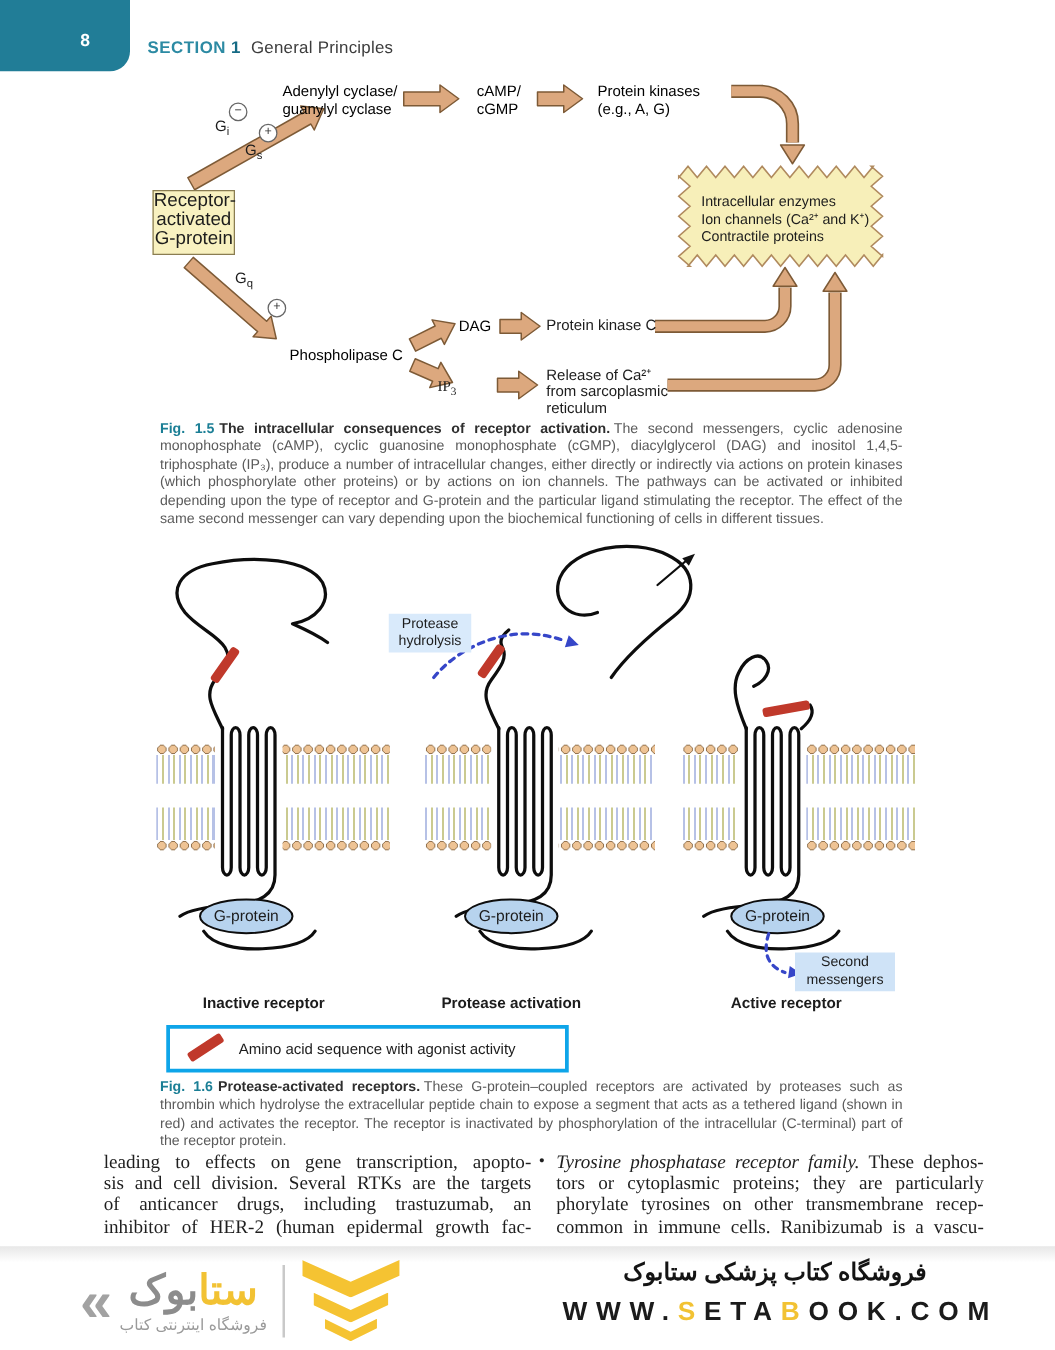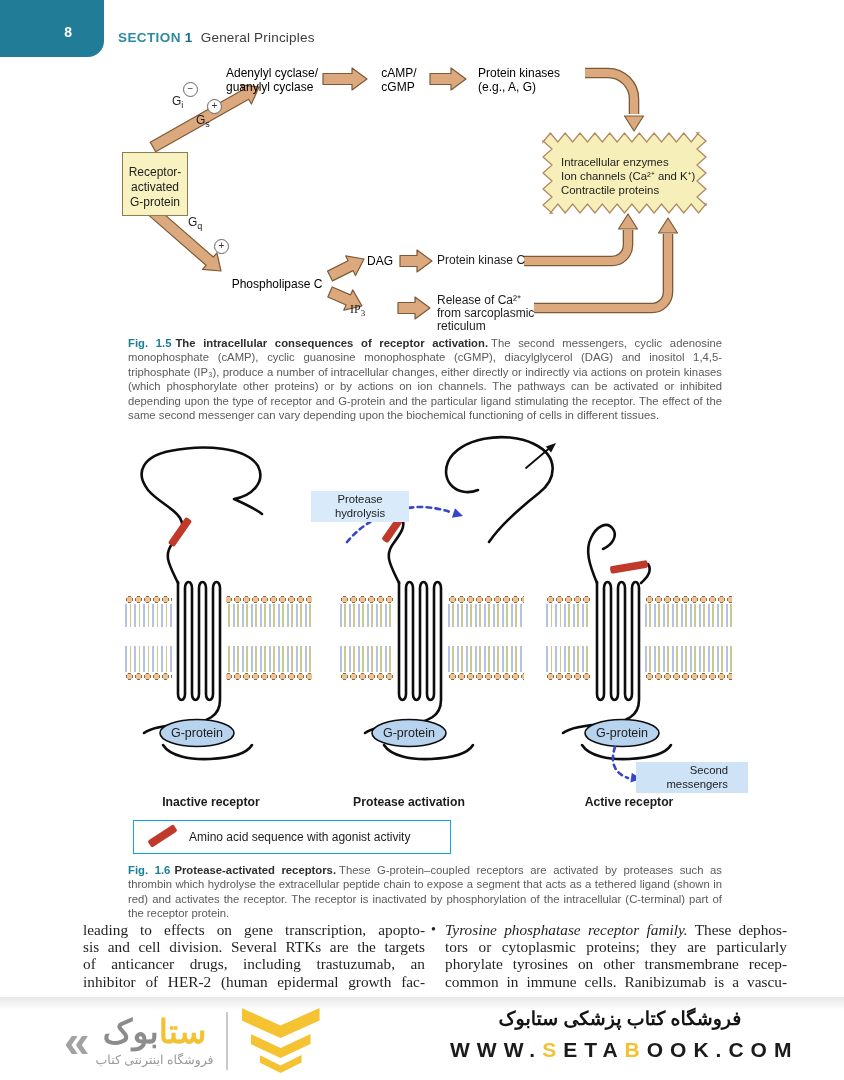--- a/index.html
+++ b/index.html
@@ -12,45 +12,45 @@
   .hline{position:absolute;left:118px;top:30px;font-size:13.5px;letter-spacing:.4px;}
   .hsec{color:#2c8aa3;font-weight:bold;}
   .hnum{color:#156a84;font-weight:bold;margin-left:4px;}
   .htitle{color:#3c3c3c;margin-left:8px;letter-spacing:.2px;}
   
   .lbl{position:absolute;font-size:12px;line-height:14px;color:#000000;
        white-space:pre-line;transform:translateX(-50%);z-index:3;}
   .lbl-l{position:absolute;font-size:12px;line-height:13px;color:#1c1c1c;
         white-space:pre-line;text-align:left;z-index:3;}
   .ybox{position:absolute;left:122px;top:152px;width:64px;height:50px;background:#f8f1c0;
-        border:1.2px solid #8a7d52;text-align:center;font-size:12px;line-height:15px;
-        padding-top:12px;white-space:pre-line;z-index:3;}
+        border:1.2px solid #8a7d52;text-align:center;font-size:15px;line-height:15px;
+        padding-top:0;white-space:pre-line;z-index:3;}
   .sign{position:absolute;width:13px;height:13px;border:1.2px solid #666;border-radius:50%;
         font-size:10px;line-height:12px;text-align:center;color:#333;background:#fff;z-index:3;}
   .gp{position:absolute;font-size:12px;z-index:3;}
   .gp sub{font-size:9px;}
   .star-text{position:absolute;left:561px;font-size:11.4px;line-height:14px;z-index:3;text-align:left;}
   
   .cap{position:absolute;left:128px;width:594px;margin:0;font-size:11.3px;line-height:14.4px;
        color:#5a5a5a;text-align:justify;z-index:3;}
   .cl{color:#1a7e95;font-weight:bold;margin-right:4px;}
   .ct{color:#2e2e2e;font-weight:bold;margin-right:3px;}
   
   .mem{position:absolute;top:595px;z-index:1;}
   .mem .beads{height:9px;background-image:radial-gradient(circle at 4.5px 4.5px,#eec394 0 2.9px,#8b6b47 2.9px 3.6px,transparent 3.6px);
        background-size:9px 9px;background-repeat:repeat-x;}
   .mem .tails{height:23px;background:repeating-linear-gradient(90deg,#b6c1e6 0 1.6px,#fff 1.6px 4.5px,#caca90 4.5px 6.1px,#fff 6.1px 9px);}
   .mem .tails.b{height:26px;}
   .mem .gap{height:19px;}
   #art{position:absolute;left:0;top:0;z-index:2;pointer-events:none;}
   .bluebox{position:absolute;background:#d9eafb;font-size:11.3px;line-height:13.5px;
-       text-align:center;white-space:pre-line;padding:2px 20px;z-index:3;}
+       text-align:center;white-space:pre-line;padding:2px 4px;z-index:3;}
   .gplabel{position:absolute;transform:translate(-50%,-50%);font-size:12.5px;z-index:3;}
   .panlab{position:absolute;transform:translateX(-50%);top:795px;font-weight:bold;font-size:12.2px;z-index:3;}
-  .legend{position:absolute;left:133px;top:820px;width:316px;height:32px;border:1px solid #0ea5e9;
+  .legend{position:absolute;left:133px;top:820px;width:316px;height:32px;border:3px solid #0ea5e9;
        background:#fff;z-index:3;}
   .legend .bar{position:absolute;left:13px;top:11px;width:31px;height:8px;background:#c0392b;
        border-radius:2px;transform:rotate(-33deg);}
   .legend .ltext{position:absolute;left:55px;top:0;line-height:32px;font-size:12px;}
   
   .col{position:absolute;top:921px;font-family:"Liberation Serif",serif;font-size:15.3px;
        line-height:17.2px;color:#1f1f1f;z-index:3;}
   .jline{text-align:justify;text-align-last:justify;}
   .colL{left:83px;width:342px;}
   .colR{left:431px;width:356px;padding-left:14px;box-sizing:border-box;}
@@ -196,21 +196,21 @@
 
   <p class="cap" style="top:336px;">
     <span class="cl">Fig. 1.5</span><span class="ct">The intracellular consequences of receptor activation.</span><span>The second messengers, cyclic adenosine monophosphate (cAMP), cyclic guanosine monophosphate (cGMP), diacylglycerol (DAG) and inositol 1,4,5-triphosphate (IP₃), produce a number of intracellular changes, either directly or indirectly via actions on protein kinases (which phosphorylate other proteins) or by actions on ion channels. The pathways can be activated or inhibited depending upon the type of receptor and G-protein and the particular ligand stimulating the receptor. The effect of the same second messenger can vary depending upon the biochemical functioning of cells in different tissues.</span>
   </p>
 
   <div class="bluebox" style="left:311px;top:491px;width:58px;">Protease
 hydrolysis</div>
   <div class="gplabel" style="left:197px;top:733px;">G-protein</div>
   <div class="gplabel" style="left:409px;top:733px;">G-protein</div>
   <div class="gplabel" style="left:622px;top:733px;">G-protein</div>
-  <div class="bluebox" style="left:636px;top:762px;width:72px;background:#cfe3f7;text-align:right;">Second
+  <div class="bluebox" style="left:636px;top:762px;width:72px;background:#cfe3f7;">Second
 messengers</div>
   <div class="panlab" style="left:199px;margin-left:12px;">Inactive receptor</div>
   <div class="panlab" style="left:409px;">Protease activation</div>
   <div class="panlab" style="left:629px;">Active receptor</div>
 
   <div class="legend">
     <div class="bar"></div>
     <div class="ltext">Amino acid sequence with agonist activity</div>
   </div>
 

